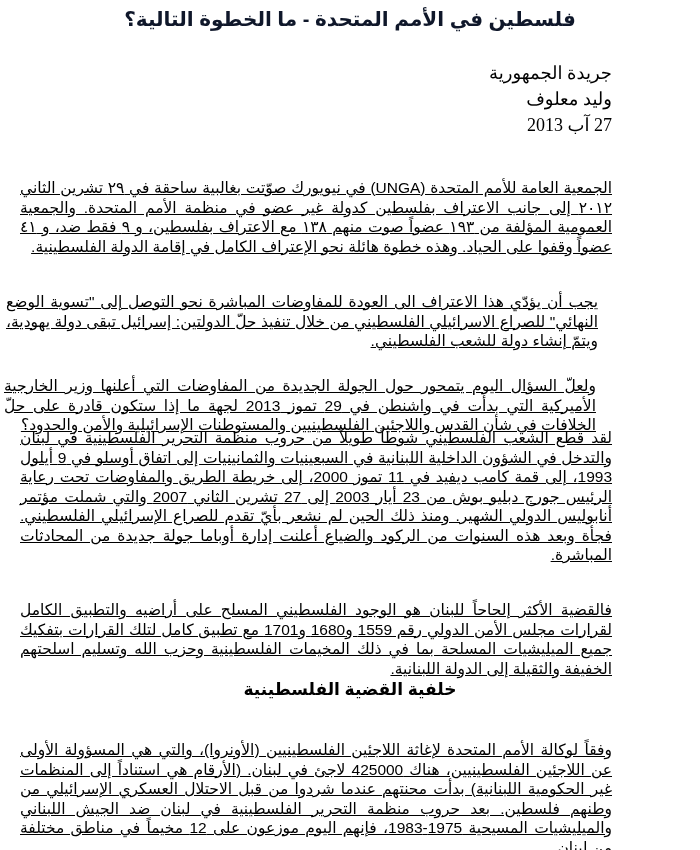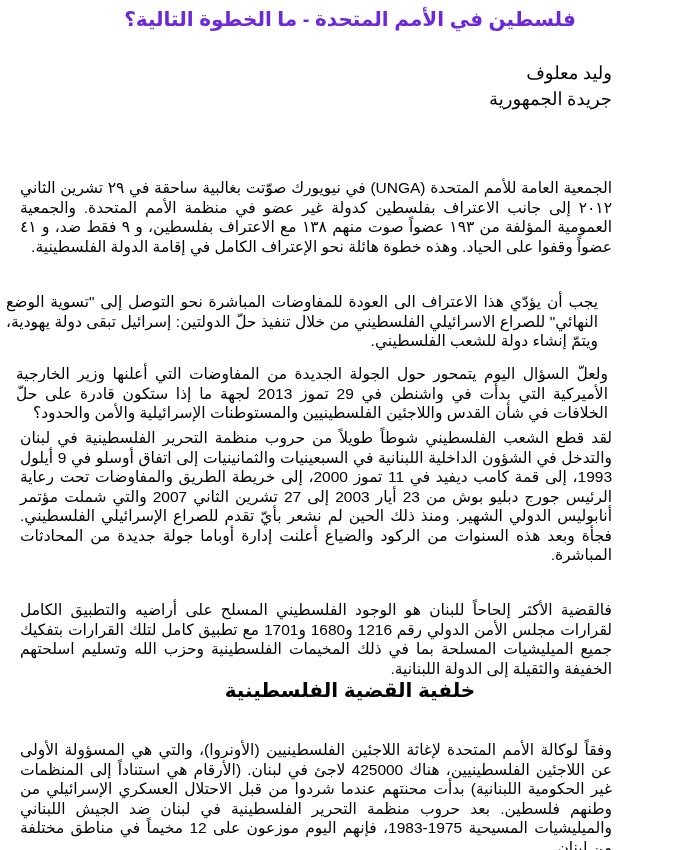--- a/index.html
+++ b/index.html
@@ -24,72 +24,74 @@
       height: 850px;
     }
     .title {
       position: absolute;
       top: 4px;
       left: 0;
       width: 700px;
       text-align: center;
       font-size: 20px;
       font-weight: bold;
-      color: #6d28d9;
+      color: #0f172a;
       line-height: 30px;
     }
     .byline {
       position: absolute;
       top: 60px;
       right: 88px;
       font-family: "Liberation Serif", "DejaVu Serif", serif;
       font-size: 18px;
       line-height: 26px;
       text-align: right;
     }
     .byline div { white-space: nowrap; }
     .para {
       position: absolute;
       right: 88px;
       width: 592px;
       font-size: 15.5px;
       line-height: 19.5px;
       text-align: justify;
       text-align-last: right;
+      text-decoration: underline;
     }
     .p1 { top: 178px; }
     .p2 { top: 278px; }
     .p3 { top: 360px; }
     .p4 { top: 428px; }
     .p5 { top: 600px; }
     .subhead {
       position: absolute;
       top: 680px;
       left: 0;
       width: 700px;
       text-align: center;
-      font-size: 20px;
+      font-size: 17px;
       font-weight: bold;
       line-height: 20px;
     }
     .p6 { top: 740px; }
   </style>
 </head>
 <body>
 
 <div class="page">
   <div class="title">فلسطين في الأمم المتحدة - ما الخطوة التالية؟</div>
 
   <div class="byline">
+    <div>جريدة الجمهورية</div>
     <div>وليد معلوف</div>
-    <div>جريدة الجمهورية</div>
+    <div>27 آب 2013</div>
   </div>
 
   <p class="para p1" style="margin:0">الجمعية العامة للأمم المتحدة (UNGA) في نيويورك صوّتت بغالبية ساحقة في   ٢٩ تشرين الثاني ٢٠١٢ إلى جانب الاعتراف بفلسطين كدولة غير عضو في منظمة الأمم المتحدة. والجمعية العمومية المؤلفة من ١٩٣ عضواً صوت منهم ١٣٨ مع الاعتراف بفلسطين، و ٩ فقط ضد، و ٤١ عضواً وقفوا على الحياد. وهذه خطوة هائلة نحو الإعتراف الكامل في إقامة الدولة الفلسطينية.</p>
   <p class="para p2" style="margin:14px">يجب أن يؤدّي هذا الاعتراف الى العودة للمفاوضات المباشرة نحو التوصل إلى "تسوية الوضع النهائي" للصراع الاسرائيلي الفلسطيني من خلال تنفيذ حلّ الدولتين: إسرائيل تبقى دولة يهودية، ويتمّ إنشاء دولة للشعب الفلسطيني.</p>
-  <p class="para p3" style="margin:4px">ولعلّ السؤال اليوم يتمحور حول الجولة الجديدة من المفاوضات التي أعلنها وزير الخارجية الأميركية التي بدأت في واشنطن في 29 تموز 2013 لجهة ما إذا ستكون قادرة على حلّ الخلافات في شأن القدس واللاجئين الفلسطينيين والمستوطنات الإسرائيلية والأمن والحدود؟</p>
+  <p class="para p3" style="margin:16px">ولعلّ السؤال اليوم يتمحور حول الجولة الجديدة من المفاوضات التي أعلنها وزير الخارجية الأميركية التي بدأت في واشنطن في 29 تموز 2013 لجهة ما إذا ستكون قادرة على حلّ الخلافات في شأن القدس واللاجئين الفلسطينيين والمستوطنات الإسرائيلية والأمن والحدود؟</p>
   <p class="para p4" style="margin:0">لقد قطع الشعب الفلسطيني شوطاً طويلاً من حروب منظمة التحرير الفلسطينية في لبنان والتدخل في الشؤون الداخلية اللبنانية في السبعينيات والثمانينيات إلى اتفاق أوسلو في 9 أيلول 1993، إلى قمة كامب ديفيد في 11 تموز 2000، إلى خريطة الطريق والمفاوضات تحت رعاية الرئيس جورج دبليو بوش من 23 أيار 2003 إلى 27 تشرين الثاني 2007 والتي شملت مؤتمر أنابوليس الدولي الشهير. ومنذ ذلك الحين لم نشعر بأيّ تقدم للصراع الإسرائيلي الفلسطيني. فجأة وبعد هذه السنوات من الركود والضياع أعلنت إدارة أوباما جولة جديدة من المحادثات المباشرة.</p>
-  <p class="para p5" style="margin:0">فالقضية الأكثر إلحاحاً للبنان هو الوجود الفلسطيني المسلح على أراضيه والتطبيق الكامل لقرارات مجلس الأمن الدولي رقم 1216 و1680 و1701 مع تطبيق كامل لتلك القرارات بتفكيك جميع الميليشيات المسلحة بما في ذلك المخيمات الفلسطينية وحزب الله وتسليم اسلحتهم الخفيفة والثقيلة إلى الدولة اللبنانية.</p>
+  <p class="para p5" style="margin:0">فالقضية الأكثر إلحاحاً للبنان هو الوجود الفلسطيني المسلح على أراضيه والتطبيق الكامل لقرارات مجلس الأمن الدولي رقم 1559 و1680 و1701 مع تطبيق كامل لتلك القرارات بتفكيك جميع الميليشيات المسلحة بما في ذلك المخيمات الفلسطينية وحزب الله وتسليم اسلحتهم الخفيفة والثقيلة إلى الدولة اللبنانية.</p>
 
   <div class="subhead">خلفية القضية الفلسطينية</div>
 
   <p class="para p6" style="margin:0">وفقاً لوكالة الأمم المتحدة لإغاثة اللاجئين الفلسطينيين (الأونروا)، والتي هي المسؤولة الأولى عن اللاجئين الفلسطينيين، هناك 425000 لاجئ في لبنان. (الأرقام هي استناداً إلى المنظمات غير الحكومية اللبنانية) بدأت محنتهم عندما شردوا من قبل الاحتلال العسكري الإسرائيلي من وطنهم فلسطين. بعد حروب منظمة التحرير الفلسطينية في لبنان ضد الجيش اللبناني والميليشيات المسيحية 1975-1983، فإنهم اليوم موزعون على 12 مخيماً في مناطق مختلفة من لبنان.</p>
 </div>
 
 </body></html>

